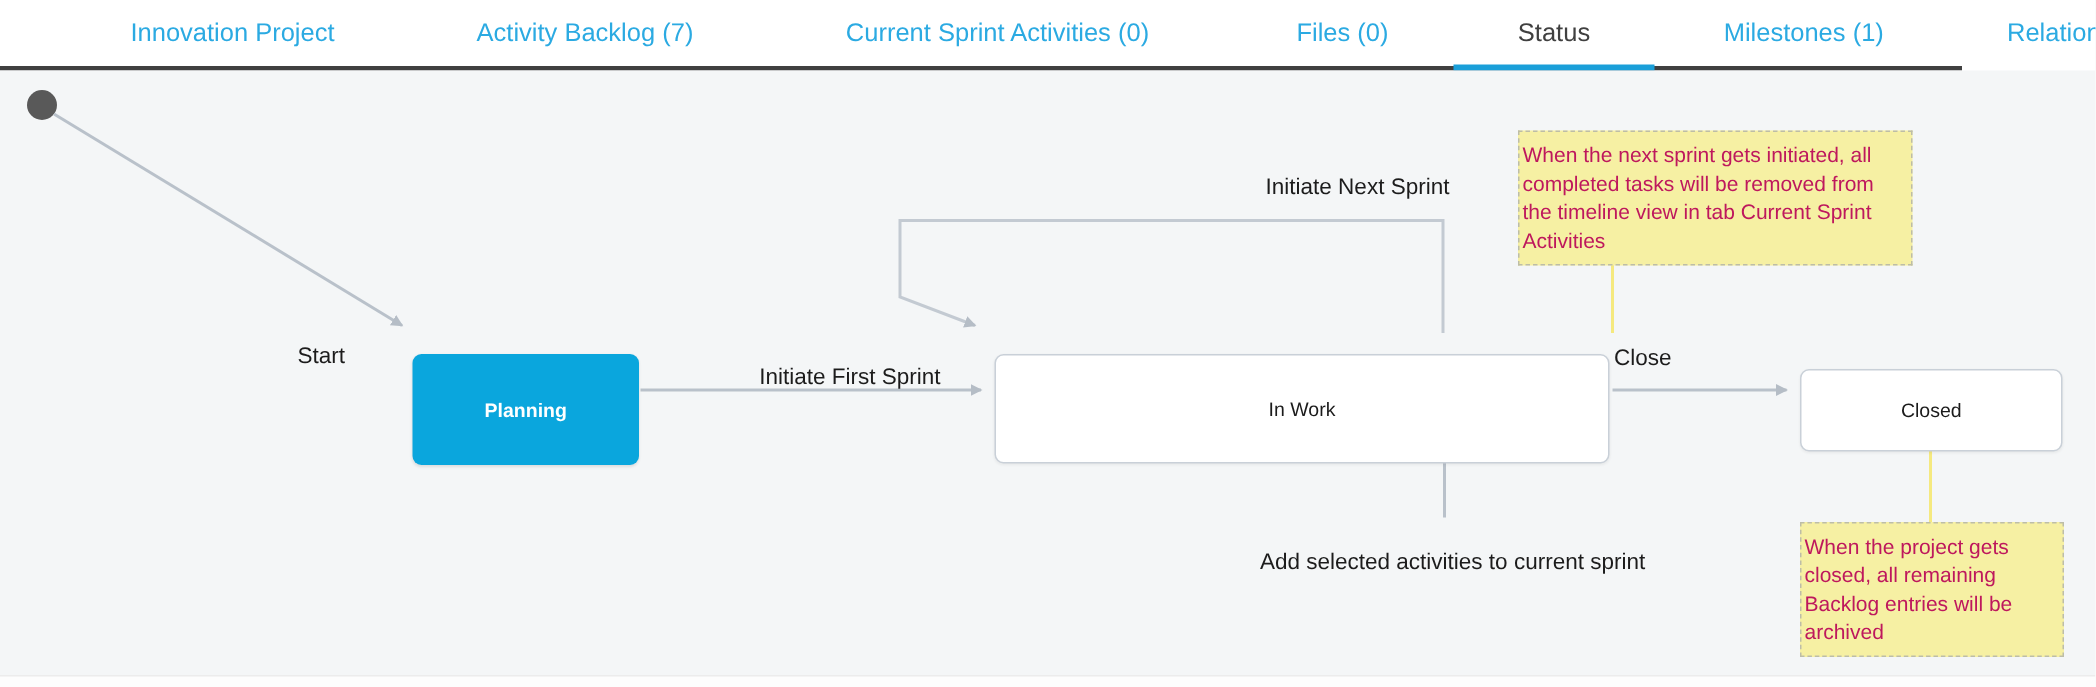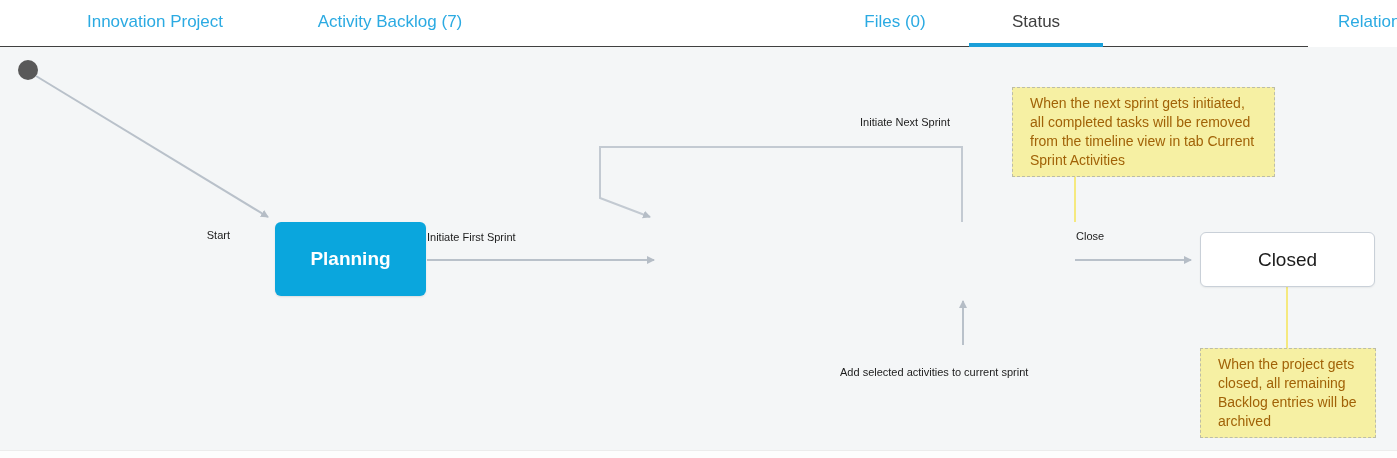--- a/index.html
+++ b/index.html
@@ -4,21 +4,21 @@
 <style>
   html,body{margin:0;padding:0;}
   body{
     width:1397px;height:458px;overflow:hidden;position:relative;
     font-family:"Liberation Sans","DejaVu Sans",sans-serif;
     background:#ffffff;
   }
   
   .tabbar{
     position:absolute;top:0;left:0;width:1308px;height:47px;
-    background:#ffffff;border-bottom:1px solid #404040;box-sizing:border-box;
+    background:#ffffff;border-bottom:3px solid #404040;box-sizing:border-box;
   }
   .tab{
     position:absolute;top:0;height:47px;line-height:44px;
     font-size:17px;color:var(--tab-blue,#2baae2);
     text-align:center;white-space:nowrap;cursor:pointer;box-sizing:border-box;
   }
   .tab.active{
     color:#404040;border-bottom:4px solid var(--underline,#1a9fd9);
   }
   .tab0{left:60px;width:190px;}
@@ -34,59 +34,61 @@
     background:var(--canvas,#f4f6f7);overflow:hidden;
   }
   .canvas svg{position:absolute;top:0;left:0;}
   .footer-strip{
     position:absolute;left:0;top:450px;width:1397px;height:8px;
     background:#fdfdfd;border-top:1px solid #ececec;box-sizing:border-box;
   }
   
   .node{
     position:absolute;display:flex;align-items:center;justify-content:center;
-    font-size:19px;border-radius:6px;box-sizing:border-box;cursor:pointer;
+    font-size:13px;border-radius:6px;box-sizing:border-box;cursor:pointer;margin-top:14px;
   }
   .node-planning{
     left:275px;top:175px;width:151px;height:74px;
     background:var(--accent,#0aa6dd);color:#ffffff;font-weight:bold;
     box-shadow:0 1px 2px rgba(0,0,0,0.10);
   }
   .node-white{
     background:#ffffff;border:1px solid #c9d0d8;color:#1b1b1b;
     box-shadow:0 1px 2px rgba(0,0,0,0.06);
   }
   .node-inwork{left:663px;top:175px;width:410px;height:73px;}
   .node-closed{left:1200px;top:185px;width:175px;height:55px;text-align:right;}
   
   .edge-label{
-    position:absolute;font-size:11px;color:#1c1c1c;white-space:nowrap;
+    position:absolute;font-size:15px;color:#1c1c1c;white-space:nowrap;
   }
   .lbl-start{left:160px;top:182px;width:70px;text-align:right;}
-  .lbl-first{left:427px;top:184px;width:200px;text-align:left;}
+  .lbl-first{left:427px;top:196px;width:200px;text-align:right;}
   .lbl-next{left:805px;top:69px;width:200px;text-align:center;}
   .lbl-close{left:1076px;top:183px;width:100px;text-align:left;}
   .lbl-add{left:840px;top:319px;width:300px;text-align:left;}
   
   .note{
     position:absolute;box-sizing:border-box;
     background:var(--note-bg,#f6f0a3);border:1px dashed #bdbda7;
-    color:#a16207;font-size:14px;line-height:19px;padding:6px 17px;
+    color:#be185d;font-size:14px;line-height:19px;padding:6px 2px;
   }
   .note1{left:1012px;top:40px;width:263px;}
   .note2{left:1200px;top:301px;width:176px;}
 </style>
 </head>
 <body>
 
 <div class="tabbar">
   <div class="tab tab0">Innovation Project</div>
   <div class="tab tab1">Activity Backlog (7)</div>
+  <div class="tab tab2">Current Sprint Activities (0)</div>
   <div class="tab tab3">Files (0)</div>
   <div class="tab tab4 active">Status</div>
+  <div class="tab tab5">Milestones (1)</div>
   <div class="tab tab6">Relations</div>
 </div>
 
 <div class="canvas">
 
   <svg width="1397" height="403" viewBox="0 0 1397 403">
     <defs>
       <marker id="arr" markerWidth="9" markerHeight="9" refX="7" refY="4" orient="auto" markerUnits="userSpaceOnUse">
         <path d="M0,0 L8,4 L0,8 Z" fill="#b5bdc6"></path>
       </marker>
@@ -102,20 +104,21 @@
 
     <line x1="1075" y1="213" x2="1191" y2="213" stroke="#b9c1ca" stroke-width="2" marker-end="url(#arr)"></line>
 
     <line x1="963" y1="298" x2="963" y2="254" stroke="#b9c1ca" stroke-width="2" marker-end="url(#arr)"></line>
 
     <line x1="1075" y1="123" x2="1075" y2="175" stroke="#f5e97f" stroke-width="2"></line>
     <line x1="1287" y1="240" x2="1287" y2="301" stroke="#f5e97f" stroke-width="2"></line>
   </svg>
 
   <div class="node node-planning">Planning</div>
+  <div class="node node-white node-inwork">In Work</div>
   <div class="node node-white node-closed">Closed</div>
 
   <div class="edge-label lbl-start">Start</div>
   <div class="edge-label lbl-first">Initiate First Sprint</div>
   <div class="edge-label lbl-next">Initiate Next Sprint</div>
   <div class="edge-label lbl-close">Close</div>
   <div class="edge-label lbl-add">Add selected activities to current sprint</div>
 
   <div class="note note1">When the next sprint gets initiated, all completed tasks will be removed from the timeline view in tab Current Sprint Activities</div>
   <div class="note note2">When the project gets closed, all remaining Backlog entries will be archived</div>

